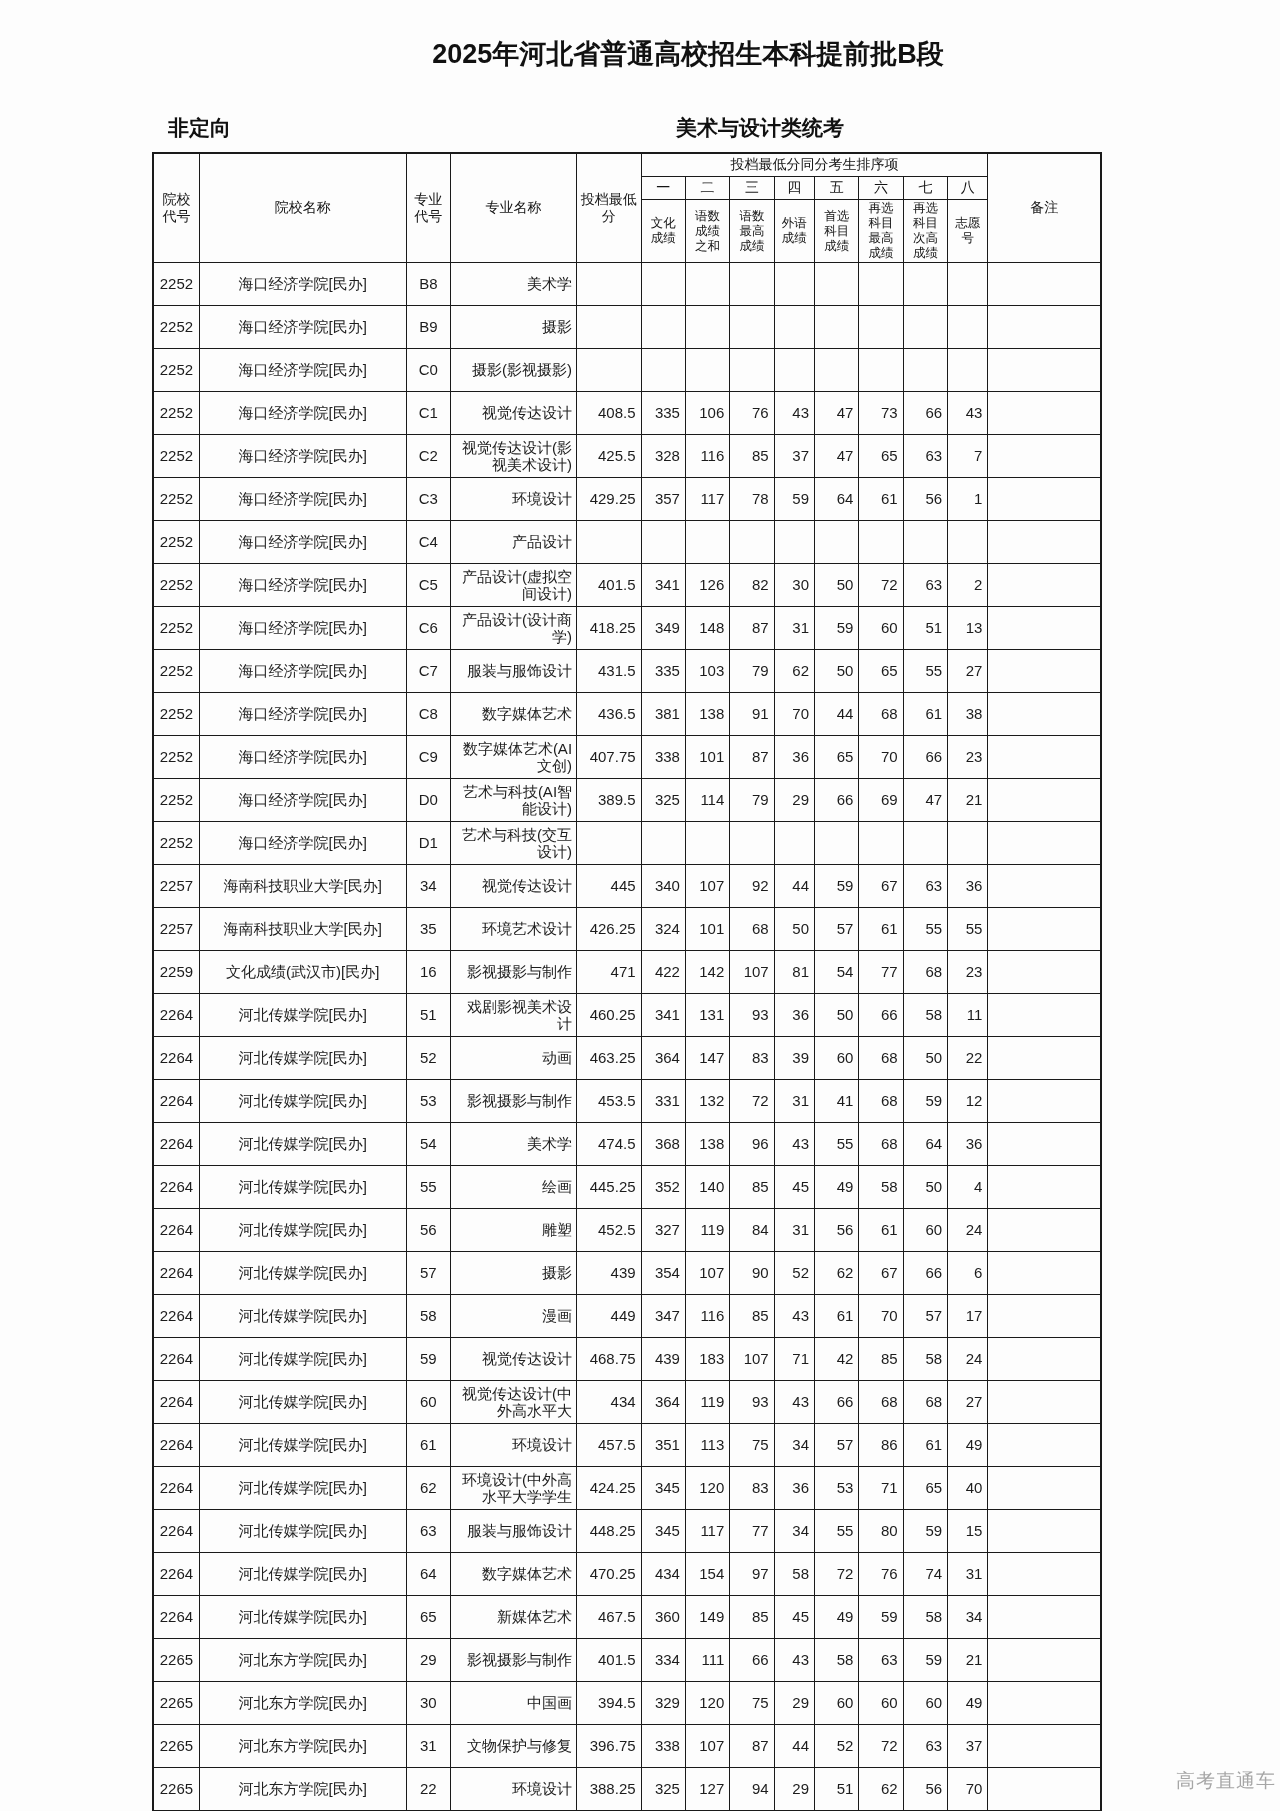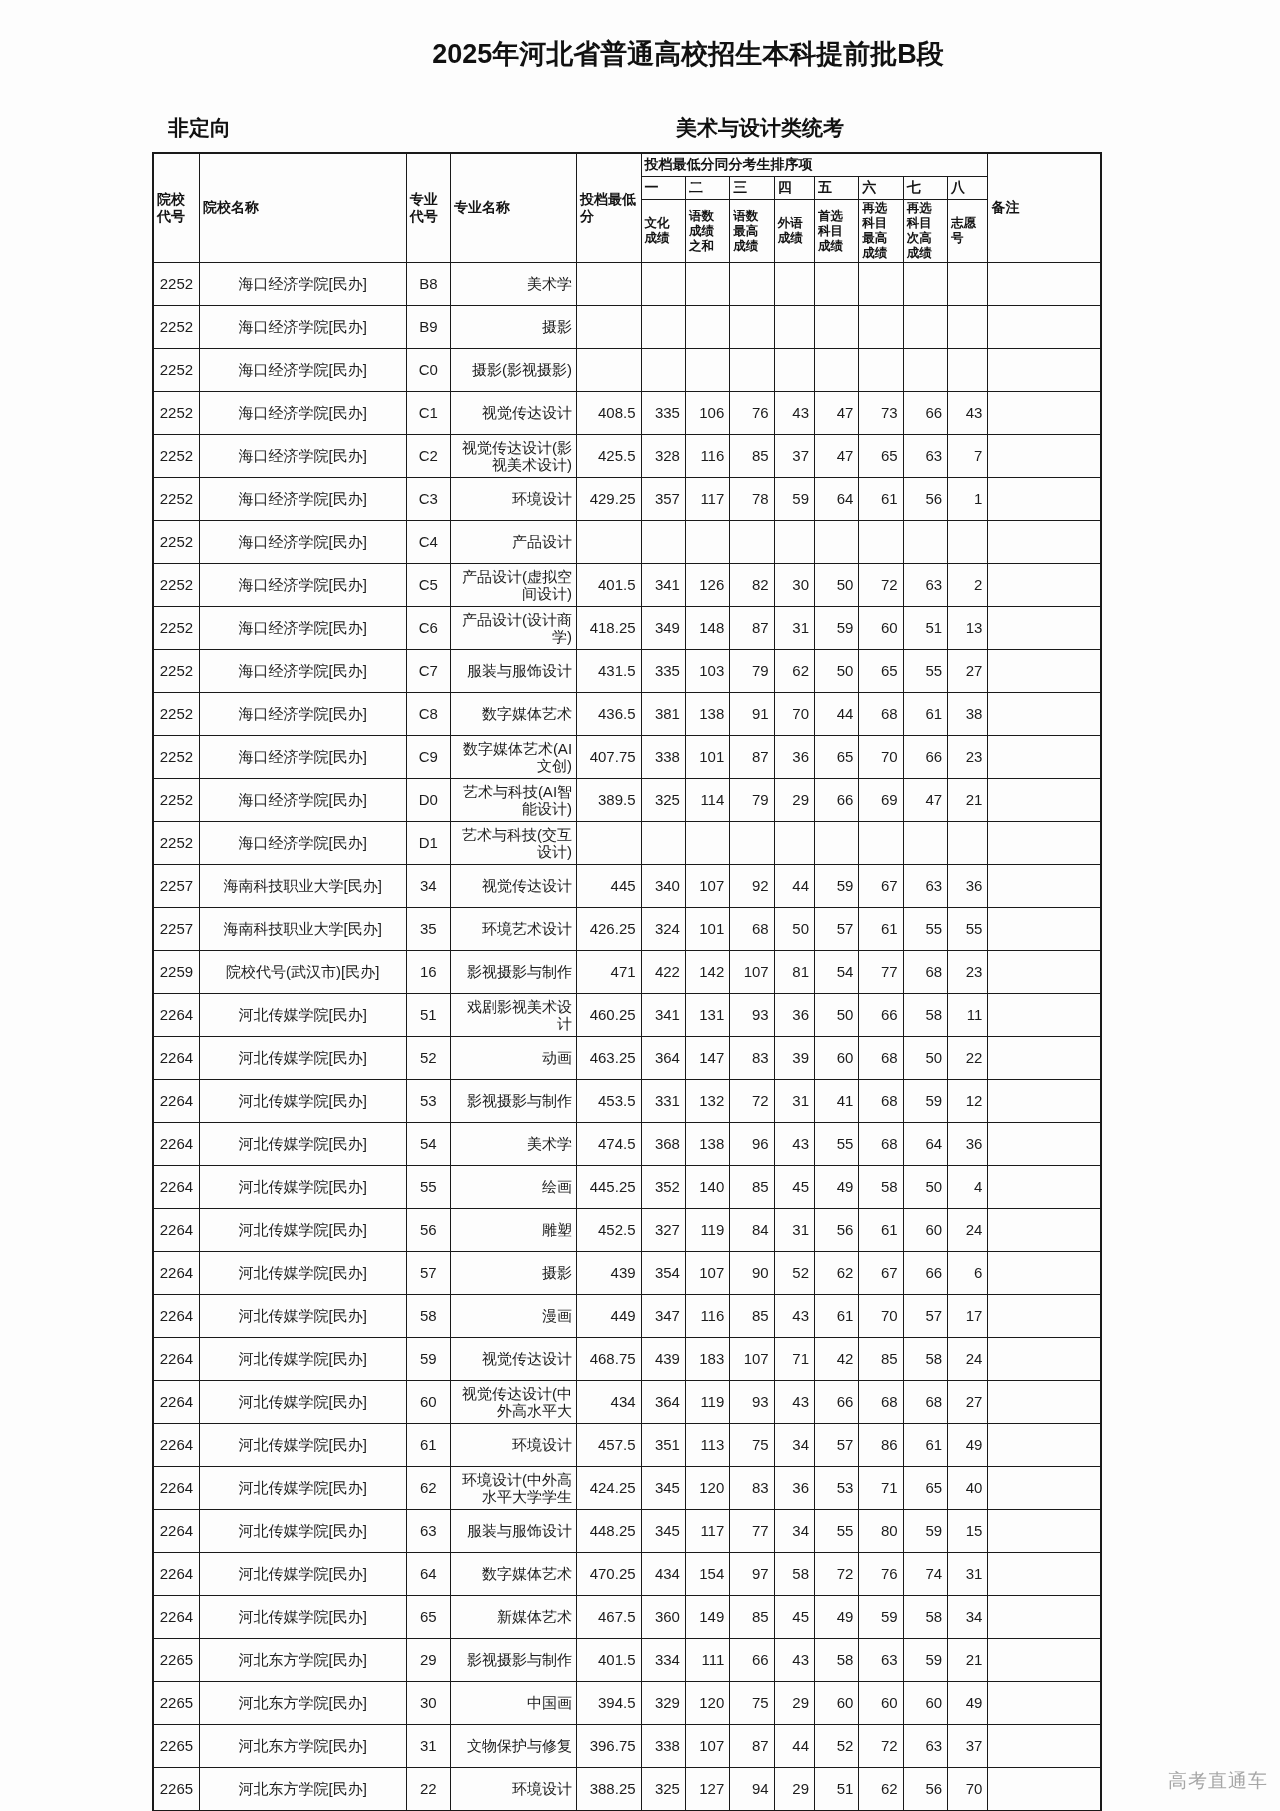--- a/index.html
+++ b/index.html
@@ -27,42 +27,42 @@
     position:absolute;top:152px;left:152px;
     width:950px;
     border-collapse:collapse;table-layout:fixed;
     border:2px solid #1a1a1a;
   }
   .doc-table th,.doc-table td{
     border:1px solid #1a1a1a;
     overflow:hidden;
   }
   .doc-table thead th{
-    font-weight:bold;color:#141414;
-    text-align:left;vertical-align:middle;
+    font-weight:normal;color:#141414;
+    text-align:center;vertical-align:middle;
     padding:1px 3px;word-break:break-all;
   }
   .h-main{font-size:14px;line-height:1.25;}
   .h-group{font-size:14px;height:20px;}
   .h-num{font-size:14px;height:20px;}
   .h-sub{font-size:12.5px;height:48px;line-height:1.2;padding:1px 4px;}
   .doc-table td{
     font-size:15px;line-height:1.15;height:38px;
     padding:2px 4px;vertical-align:middle;color:#1c1c1c;
   }
   td.c-center{text-align:center;}
   td.c-left{text-align:center;}
   td.c-name{text-align:right;word-break:break-all;}
   td.c-num{text-align:right;padding-right:5px;}
   .footer{
     position:absolute;top:1758px;left:0;width:1130px;
     text-align:center;font-size:15px;color:#333;
   }
   .watermark{
-    position:absolute;top:1768px;right:12px;
+    position:absolute;top:1768px;right:4px;
     font-size:19px;color:#a6a6a6;letter-spacing:1px;
   }
 </style>
 </head>
 <body>
 
 <div class="page">
 
   <div class="title">
     <div>2025年河北省普通高校招生本科提前批B段</div>
@@ -371,21 +371,21 @@
           <td class="c-num">68</td>
           <td class="c-num">50</td>
           <td class="c-num">57</td>
           <td class="c-num">61</td>
           <td class="c-num">55</td>
           <td class="c-num">55</td>
           <td class="c-center"></td>
         </tr>
         <tr>
           <td class="c-center">2259</td>
-          <td class="c-left">院校代号(武汉市)[民办]</td>
+          <td class="c-left">文化成绩(武汉市)[民办]</td>
           <td class="c-center">16</td>
           <td class="c-name">影视摄影与制作</td>
           <td class="c-num">471</td>
           <td class="c-num">422</td>
           <td class="c-num">142</td>
           <td class="c-num">107</td>
           <td class="c-num">81</td>
           <td class="c-num">54</td>
           <td class="c-num">77</td>
           <td class="c-num">68</td>

